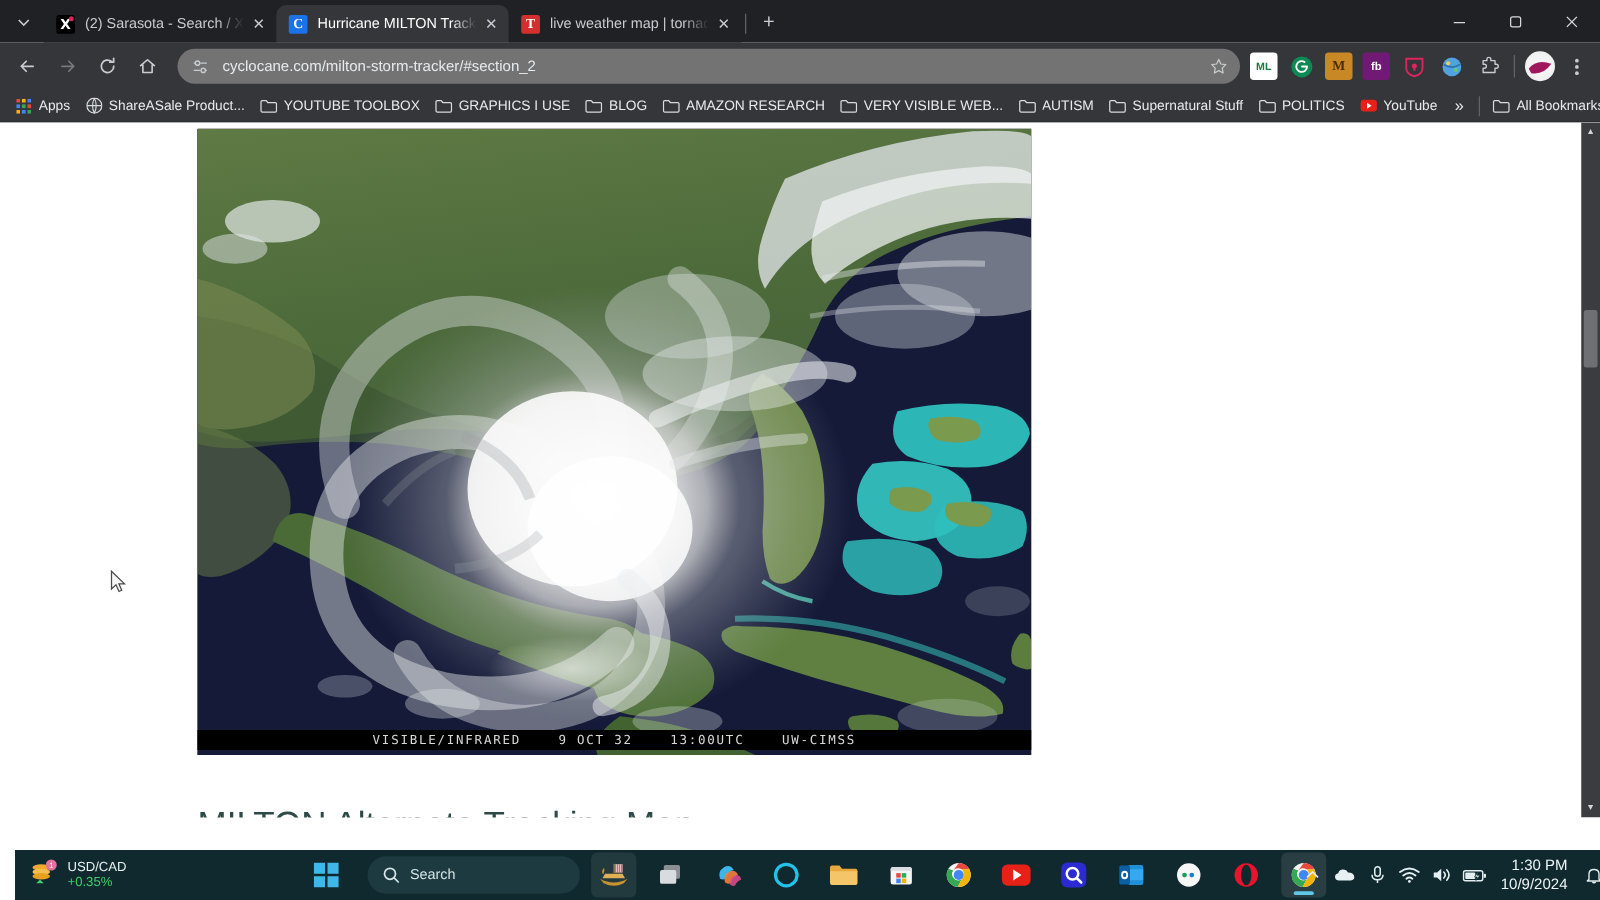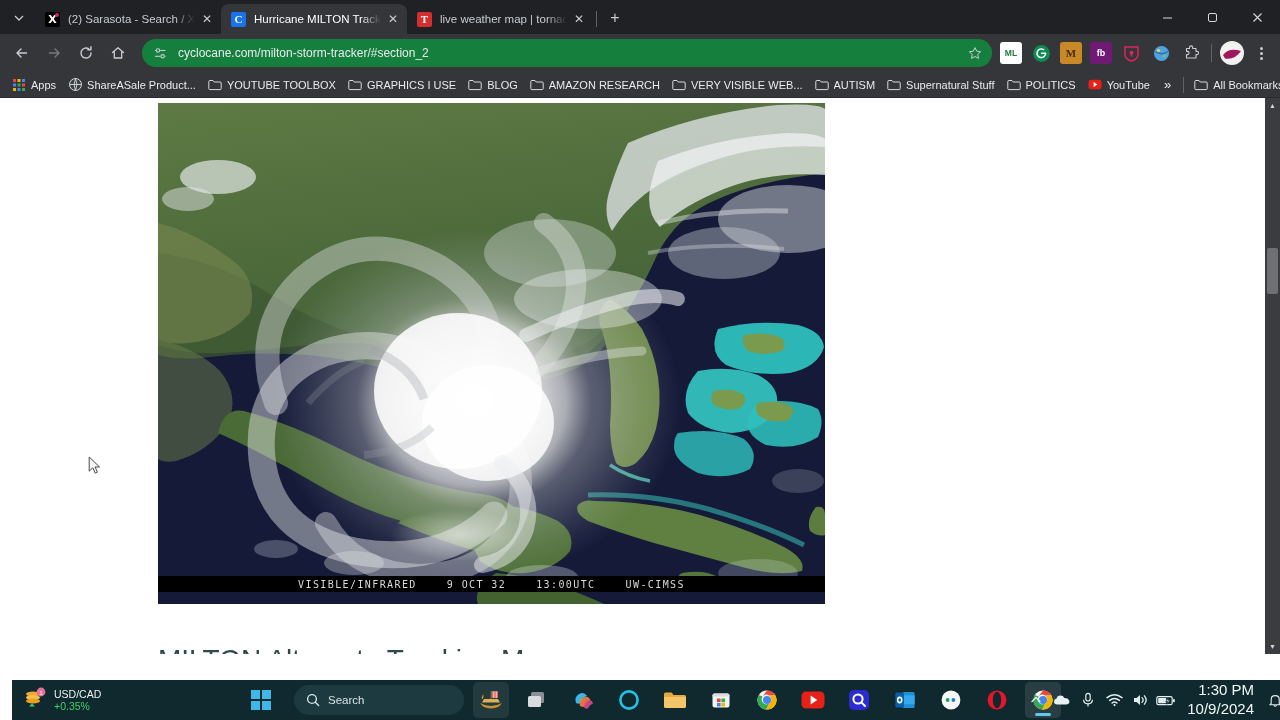--- a/index.html
+++ b/index.html
@@ -79,21 +79,21 @@
     height: 38px; background: #35363a;
     display: flex; align-items: center; padding: 0 8px;
   }
   .navbtn {
     width: 28px; height: 28px; margin-right: 4px; flex: none;
     display: flex; align-items: center; justify-content: center;
     color: #c8ccd0; border-radius: 14px;
   }
   .navbtn.disabled { color: #6b6e72; }
   .omnibox {
-    flex: 1 1 auto; height: 28px; background: #15803d;
+    flex: 1 1 auto; height: 28px; background: #737373;
     border-radius: 14px; display: flex; align-items: center;
     padding: 0 6px 0 8px; margin-left: 6px; margin-right: 4px;
     min-width: 0;
   }
   .omni-icon {
     width: 20px; height: 20px; flex: none; margin-right: 8px;
     display: flex; align-items: center; justify-content: center;
     color: #c8ccd0;
   }
   .omni-url {
@@ -154,21 +154,21 @@
   }
   .page-inner { position: relative; width: 1280px; height: 556px; }
 
   .sat-wrap {
     position: absolute; left: 158px; top: 5px;
     width: 667px; height: 501px;
     background: #000;
   }
   .sat-img { position:absolute; inset:0; overflow:hidden; }
   .sat-caption {
-    position: absolute; left: 0; bottom: 12px; width: 100%; height: 16px;
+    position: absolute; left: 0; bottom: 4px; width: 100%; height: 16px;
     background: #000; color: #d9d9d9;
     font-family: "DejaVu Sans Mono", "Liberation Mono", monospace;
     font-size: 10px; letter-spacing: 1.4px;
     display: flex; align-items: center; justify-content: center;
     gap: 30px;
   }
   .page-heading {
     position: absolute; left: 158px; top: 546px;
     font-size: 28px; color: #2d4a46; font-weight: 400;
     white-space: nowrap;
@@ -237,21 +237,21 @@
   .tb-tray {
     position: absolute; right: 4px; display: flex; align-items: center;
     height: 40px; color: #dfeaec; gap: 0px;
   }
   .tray-ico {
     width: 26px; height: 32px; display: flex; align-items: center;
     justify-content: center; color: #e3eef0;
   }
   .tray-clock {
     display: flex; flex-direction: column; align-items: flex-end;
-    font-size: 15px; line-height: 1.25; padding: 0 8px; color: #eef6f7;
+    font-size: 12px; line-height: 1.25; padding: 0 8px; color: #eef6f7;
   }
 </style>
 </head>
 <body>
 
 <div id="browser">
 
   <div class="tabstrip">
     <div class="tablist-chevron">
       <svg width="10" height="10" viewBox="0 0 10 10">

